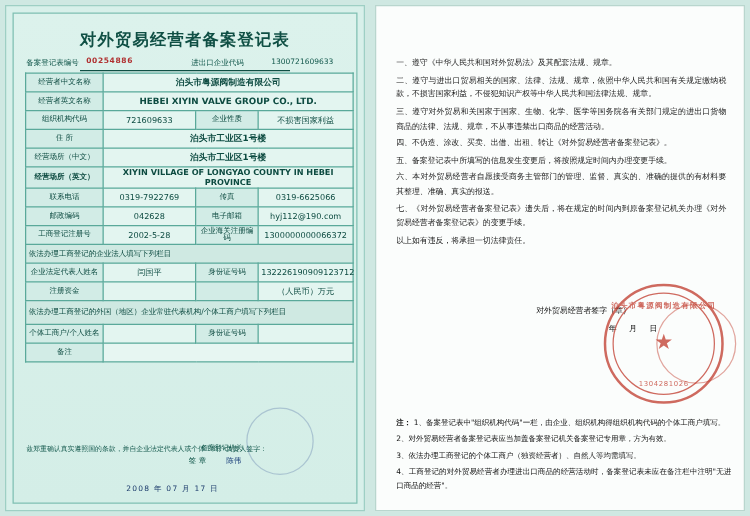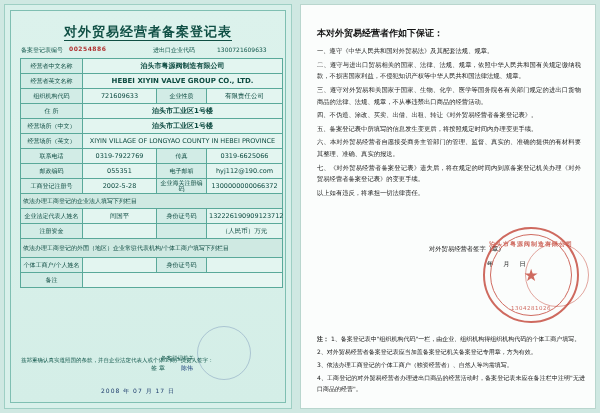--- a/index.html
+++ b/index.html
@@ -24,21 +24,21 @@
     background:linear-gradient(180deg,#dcf2ec 0%,#d4eee7 100%);
     box-sizing:border-box;
   }
   .title-main{
     position:absolute;left:0;right:0;top:12px;
     text-align:center;
     font-size:13px;font-weight:bold;color:#0f4f44;
     letter-spacing:1px;
     font-family:"DejaVu Sans","Liberation Sans",sans-serif;
   }
-  .title-main .u{ border-bottom:1px solid #0f4f44; padding-bottom:1px;}
+  .title-main .u{ border-bottom:1px solid #0f4f44; padding-bottom:16px;}
 
   .regno-row{
     position:absolute;left:10px;top:34px;right:10px;height:12px;
     font-size:6px;color:#10564a;
   }
   .regno-row .lbl{position:absolute;left:0;top:1px;}
   .regno-row .val{position:absolute;left:48px;top:0px;color:#b03030;font-weight:bold;letter-spacing:.5px;}
   .regno-row .lbl2{position:absolute;left:132px;top:1px;}
   .regno-row .val2{position:absolute;left:196px;top:1px;}
 
@@ -55,21 +55,21 @@
     vertical-align:middle;
     color:#0d4b41;
   }
   td.lab{background:#d2ece6;text-align:center;font-size:6px;width:62px;line-height:1.05;}
   td.lab2{background:#d2ece6;text-align:center;font-size:6px;line-height:1.05;}
   td.val{background:#e3f5f0;text-align:center;font-size:6.5px;margin-top:32px;}
   td.valb{background:#e3f5f0;text-align:center;font-size:7px;font-weight:bold;color:#123;}
   td.sec{background:#cfe9e2;text-align:left;font-size:6px;padding-left:3px;}
   td.blank{background:#e7f6f2;}
   td.tall{height:22px;}
-  td.tall2{height:20px;}
+  td.tall2{height:20px;font-weight:bold;}
 
   .note-left{
     position:absolute;left:10px;bottom:38px;width:262px;
     font-size:5.5px;color:#10564a;line-height:1.5;
   }
   .sign-box{
     position:absolute;right:14px;bottom:8px;width:120px;height:30px;
     font-size:6px;color:#10564a;
   }
   .sign-box .sb1{position:absolute;left:0;top:0;}
@@ -173,21 +173,21 @@
           <td class="valb" colspan="3">泊头市粤源阀制造有限公司</td>
         </tr>
         <tr>
           <td class="lab">经营者英文名称</td>
           <td class="valb" colspan="3">HEBEI XIYIN VALVE GROUP CO., LTD.</td>
         </tr>
         <tr>
           <td class="lab">组织机构代码</td>
           <td class="val">721609633</td>
           <td class="lab2">企业性质</td>
-          <td class="val">有限责任公司</td>
+          <td class="val">不损害国家利益</td>
         </tr>
         <tr>
           <td class="lab tall">住 所</td>
           <td class="valb tall" colspan="3">泊头市工业区1号楼</td>
         </tr>
         <tr>
           <td class="lab tall">经营场所（中文）</td>
           <td class="valb tall" colspan="3">泊头市工业区1号楼</td>
         </tr>
         <tr>
@@ -195,21 +195,21 @@
           <td class="val tall2" colspan="3">XIYIN VILLAGE OF LONGYAO COUNTY IN HEBEI PROVINCE</td>
         </tr>
         <tr>
           <td class="lab">联系电话</td>
           <td class="val">0319-7922769</td>
           <td class="lab2">传真</td>
           <td class="val">0319-6625066</td>
         </tr>
         <tr>
           <td class="lab">邮政编码</td>
-          <td class="val">055351</td>
+          <td class="val">042628</td>
           <td class="lab2">电子邮箱</td>
           <td class="val">hyj112@190.com</td>
         </tr>
         <tr>
           <td class="lab">工商登记注册号</td>
           <td class="val">2002-5-28</td>
           <td class="lab2">企业海关注册编码</td>
           <td class="val">1300000000066372</td>
         </tr>
 
@@ -254,21 +254,20 @@
         <span class="sb2">陈伟</span>
       </div>
       <div class="date-left">2008 年 07 月 17 日</div>
 
       <div style="position:absolute;left:150px;bottom:40px;font-size:5.5px;color:#10564a;">备案登记机关</div>
     </div>
   </div>
 
   <div class="sheet-right">
 
-    <div class="r-title">本对外贸易经营者作如下保证：</div>
 
     <div class="r-body">
       <p>一、遵守《中华人民共和国对外贸易法》及其配套法规、规章。</p>
       <p>二、遵守与进出口贸易相关的国家、法律、法规、规章，依照中华人民共和国有关规定缴纳税款，不损害国家利益，不侵犯知识产权等中华人民共和国法律法规、规章。</p>
       <p>三、遵守对外贸易和关国家于国家、生物、化学、医学等国务院各有关部门规定的进出口货物商品的法律、法规、规章，不从事违禁出口商品的经营活动。</p>
       <p>四、不伪造、涂改、买卖、出借、出租、转让《对外贸易经营者备案登记表》。</p>
       <p>五、备案登记表中所填写的信息发生变更后，将按照规定时间内办理变更手续。</p>
       <p>六、本对外贸易经营者自愿接受商务主管部门的管理、监督、真实的、准确的提供的有材料要其整理、准确、真实的报送。</p>
       <p>七、《对外贸易经营者备案登记表》遗失后，将在规定的时间内到原备案登记机关办理《对外贸易经营者备案登记表》的变更手续。</p>
       <p>以上如有违反，将承担一切法律责任。</p>

